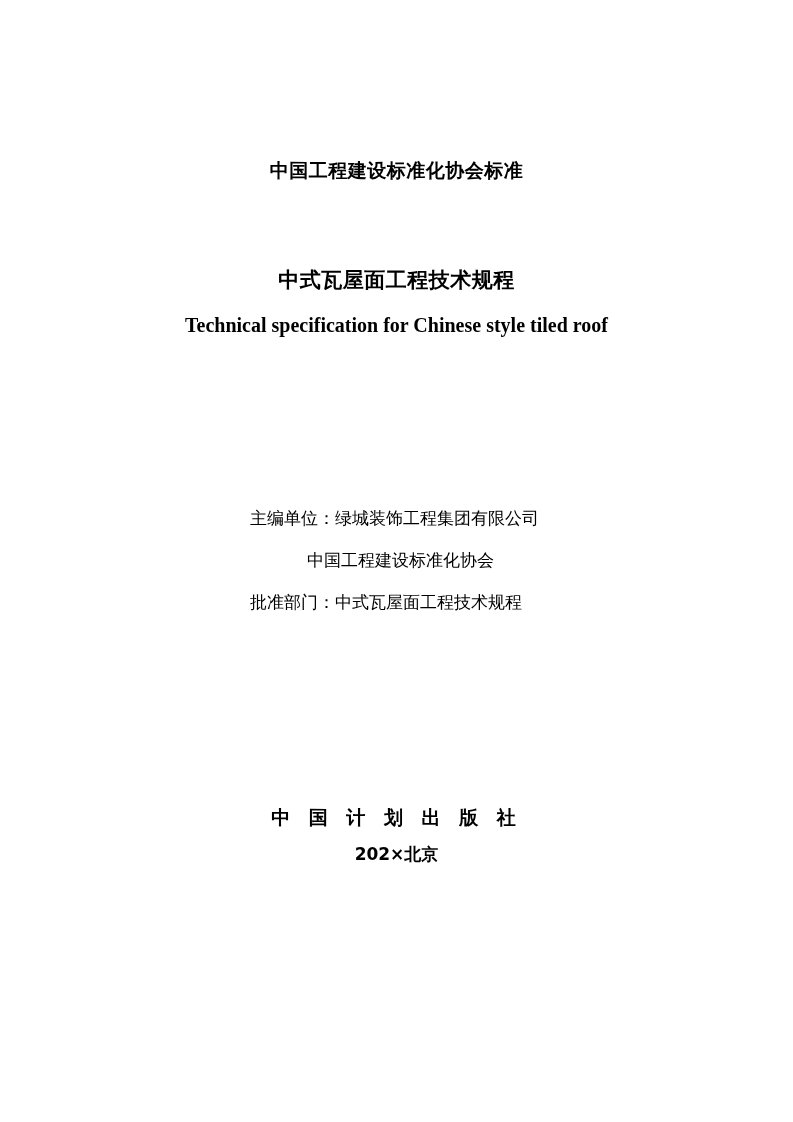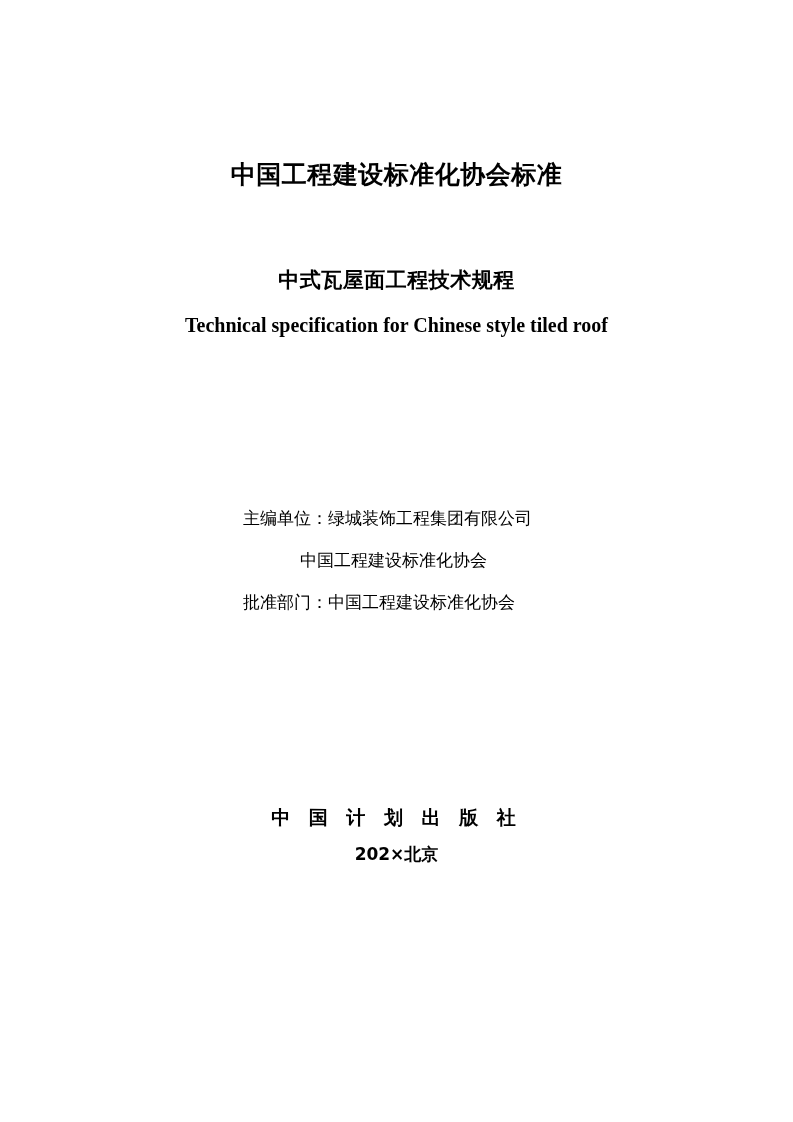--- a/index.html
+++ b/index.html
@@ -23,21 +23,21 @@
   }
 
   .org-standard {
     position: absolute;
     top: 158px;
     left: 0;
     width: 793px;
     text-align: center;
     font-family: Liberation Mono, monospace;
     font-weight: bold;
-    font-size: 25px;
+    font-size: 19px;
     letter-spacing: 0.5px;
   }
 
   .title-block {
     position: absolute;
     top: 265px;
     left: 0;
     width: 793px;
     text-align: center;
   }
@@ -61,20 +61,21 @@
     top: 497px;
     left: 0;
     width: 793px;
   }
   .meta-line {
     font-family: "DejaVu Sans", sans-serif;
     font-size: 17px;
     line-height: 42px;
     padding-left: 243px;
     white-space: pre;
+    margin-left: 7px;
   }
   .meta-line.indent {
     padding-left: 300px;
   }
 
   .publisher-block {
     position: absolute;
     top: 803px;
     left: 0;
     width: 793px;
@@ -103,21 +104,21 @@
   <div class="org-standard">中国工程建设标准化协会标准</div>
 
   <div class="title-block">
     <div class="title-cn">中式瓦屋面工程技术规程</div>
     <div class="title-en">Technical specification for Chinese style tiled roof</div>
   </div>
 
   <div class="meta-block">
     <div class="meta-line">主编单位：绿城装饰工程集团有限公司</div>
     <div class="meta-line indent">中国工程建设标准化协会</div>
-    <div class="meta-line">批准部门：中国工程建设标准化协会</div>
+    <div class="meta-line">批准部门：中式瓦屋面工程技术规程</div>
   </div>
 
   <div class="publisher-block">
     <div class="publisher">中 国 计 划 出 版 社</div>
     <div class="pubyear">202×北京</div>
   </div>
 
 </div>
 
 </body></html>

